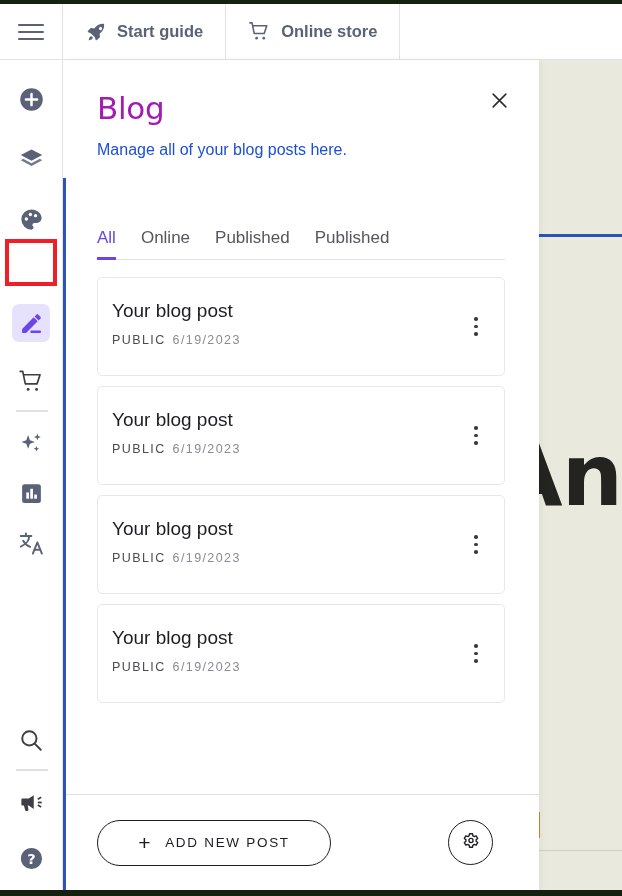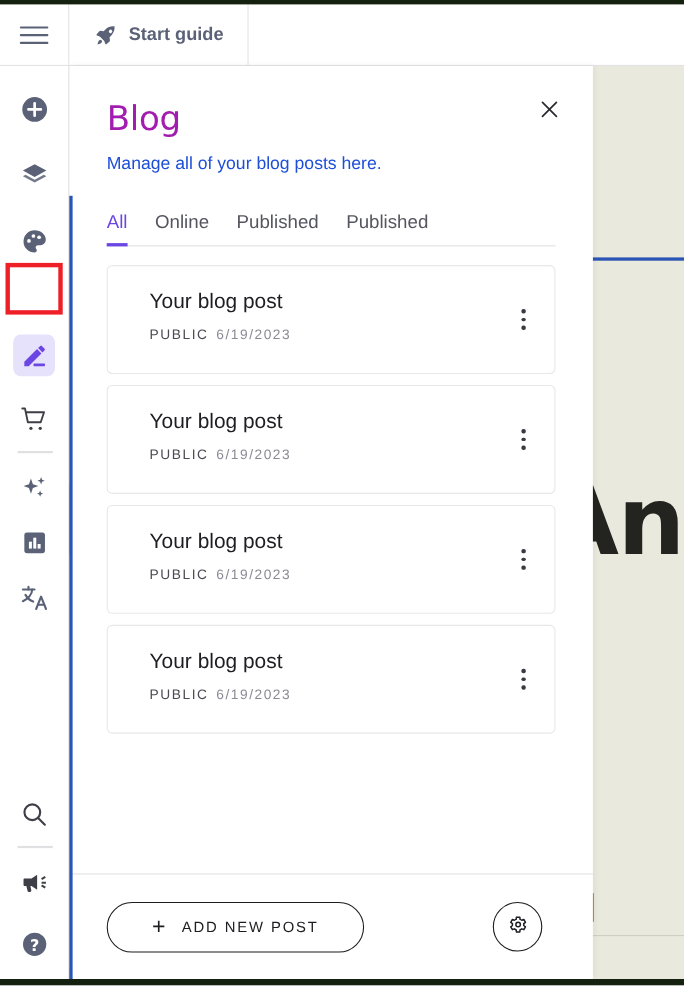--- a/index.html
+++ b/index.html
@@ -228,35 +228,36 @@
     font-size: 17px;
     color: #55555f;
     padding-bottom: 9px;
     cursor: pointer;
     border-bottom: 3px solid transparent;
     margin-bottom: -1px;
   }
   .tab.active {
     color: #6b46e5;
     border-bottom-color: #6b46e5;
+    margin-top: 36px;
   }
 
   .post-list {
     flex: 1 1 auto;
     overflow: hidden;
     padding: 17px 34px 0 34px;
   }
   .post-card {
     border: 1px solid #e8e8ec;
     border-radius: 5px;
     background: #fff;
     height: 99px;
     box-sizing: border-box;
     margin-bottom: 10px;
-    padding: 22px 24px 0 38px;
+    padding: 22px 24px 0 14px;
     position: relative;
     cursor: pointer;
   }
   .post-title {
     font-size: 19px;
     color: #1d1d22;
     margin: 0;
     font-weight: 400;
   }
   .post-meta {
@@ -350,20 +351,30 @@
   <div class="topbar-item">
     <span>
       <svg width="22" height="22" viewBox="0 0 24 24" fill="#5b6277">
         <path d="M20.8 3.2c-3.2-.5-6.6.7-9 3.1L10 8.1l-2.8-.4c-.6-.1-1.2.1-1.6.6L3.2 11c-.4.5-.2 1.2.4 1.4l2.6.9 4.5 4.5.9 2.6c.2.6.9.8 1.4.4l2.7-2.4c.5-.4.7-1 .6-1.6l-.4-2.8 1.8-1.8c2.4-2.4 3.6-5.8 3.1-9zm-5 6.3a1.7 1.7 0 1 1 2.4-2.4 1.7 1.7 0 0 1-2.4 2.4z"></path>
         <path d="M5.5 17.2c-1 1-1.5 3.9-1.5 3.9s2.9-.5 3.9-1.5a1.7 1.7 0 1 0-2.4-2.4z"></path>
       </svg>
     </span>
     <span>Start guide</span>
   </div>
 
+  <div class="topbar-item">
+    <span>
+      <svg width="23" height="23" viewBox="0 0 24 24" fill="none" stroke="#5b6277" stroke-width="1.6" stroke-linecap="round" stroke-linejoin="round">
+        <path d="M2 3h2.2l2.3 11.1h10.4L19.6 6H5.3"></path>
+        <circle cx="9" cy="19" r="1.4" fill="#5b6277" stroke="none"></circle>
+        <circle cx="16.5" cy="19" r="1.4" fill="#5b6277" stroke="none"></circle>
+      </svg>
+    </span>
+    <span>Online store</span>
+  </div>
 </div>
 
 <div class="rail">
 
   <div class="rail-icon" style="top:14px">
     <span>
       <svg width="27" height="27" viewBox="0 0 24 24">
         <circle cx="12" cy="12" r="10" fill="#5b6277"></circle>
         <path d="M12 7v10M7 12h10" stroke="#fff" stroke-width="2.2" stroke-linecap="round"></path>
       </svg>

